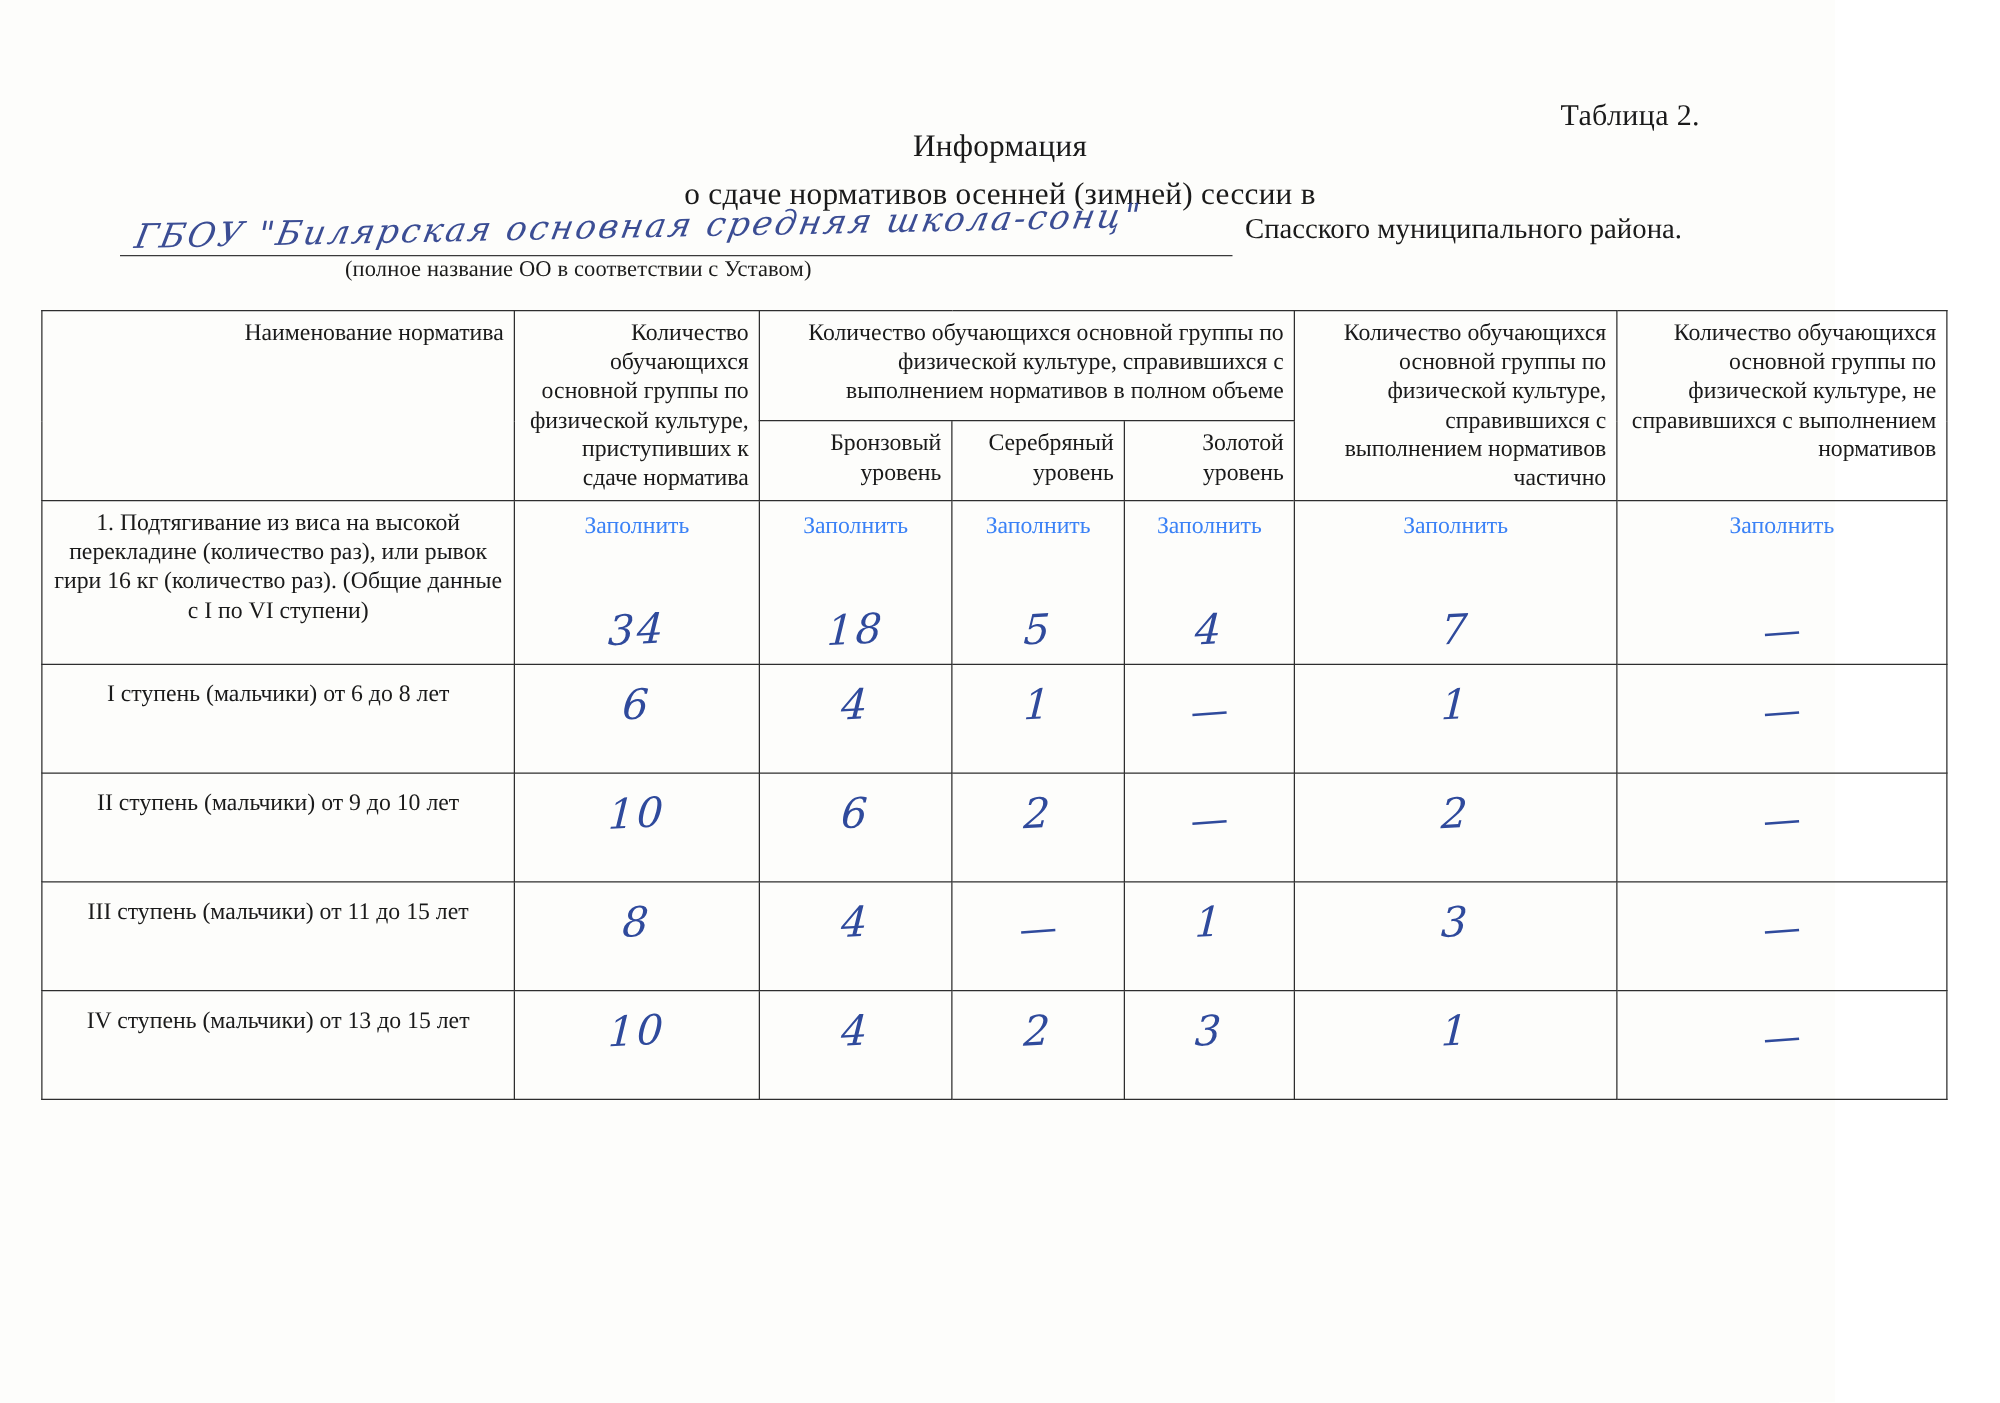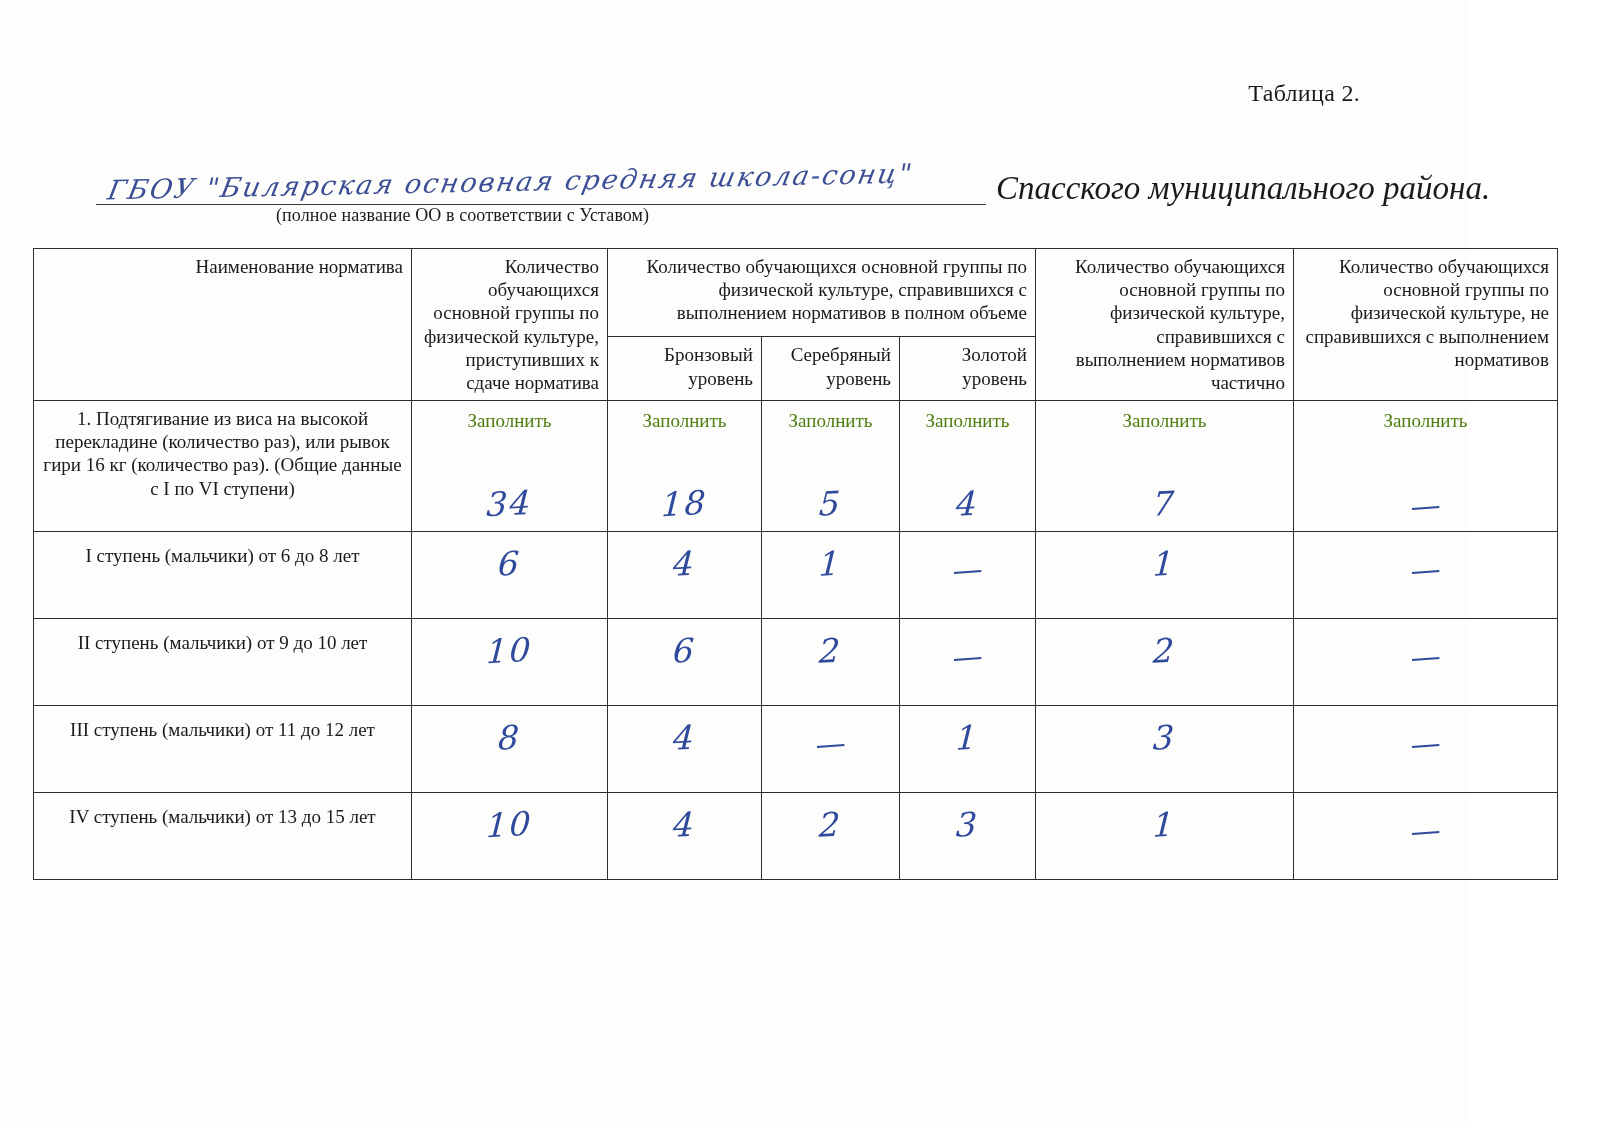--- a/index.html
+++ b/index.html
@@ -74,23 +74,22 @@
     color: #2b3f8c;
     letter-spacing: 2px;
     transform: skewX(-12deg) rotate(-1.2deg);
     white-space: nowrap;
     opacity: .92;
   }
   .org-tail {
     position: absolute;
     left: 900px;
     top: 2px;
-    font-size: 33px;
+    font-size: 23px;
     white-space: nowrap;
-    font-style: italic;
   }
   .org-caption {
     position: absolute;
     top: 205px;
     left: 276px;
     font-size: 18px;
     letter-spacing: .1px;
   }
 
   
@@ -132,21 +131,21 @@
     text-align: center;
   }
   td.cell {
     text-align: center;
     position: relative;
   }
   .fill {
     display: block;
     font-size: 19px;
     margin-top: 2px;
-    color: #4d7c0f;
+    color: #3b82f6;
   }
   .hand {
     display: block;
     font-family: "DejaVu Serif", serif;
     font-style: italic;
     color: #2f4a9c;
     font-size: 33px;
     letter-spacing: 2px;
     transform: rotate(-3deg) skewX(-6deg);
   }
@@ -167,20 +166,24 @@
   tr.row-step td.cell .dash { margin-top: 14px; }
   tr.row-step td.rowlabel { padding-top: 12px; }
 </style>
 </head>
 <body>
 
 <div class="page">
 
   <div class="table-label">Таблица 2.</div>
 
+  <div class="title-block">
+    <div class="title-line1">Информация</div>
+    <div class="title-line2">о сдаче нормативов осенней (зимней) сессии в</div>
+  </div>
 
   <div class="org-row">
     <div class="org-blank"></div>
     <div class="org-hand">ГБОУ "Билярская основная средняя школа-сонц"</div>
     <div class="org-tail">Спасского муниципального района.</div>
   </div>
   <div class="org-caption">(полное название ОО в соответствии с Уставом)</div>
 
   <table class="norm">
     <colgroup>
@@ -274,21 +277,21 @@
           </td>
         <td class="cell">
             <span class="hand">2</span>
           </td>
         <td class="cell">
             <span class="dash">—</span>
           </td>
       </tr>
 
       <tr class="row-step">
-        <td class="rowlabel">III ступень (мальчики) от 11 до 12 лет</td>
+        <td class="rowlabel">III ступень (мальчики) от 11 до 15 лет</td>
         <td class="cell">
             <span class="hand">8</span>
           </td>
         <td class="cell">
             <span class="hand">4</span>
           </td>
         <td class="cell">
             <span class="dash">—</span>
           </td>
         <td class="cell">

